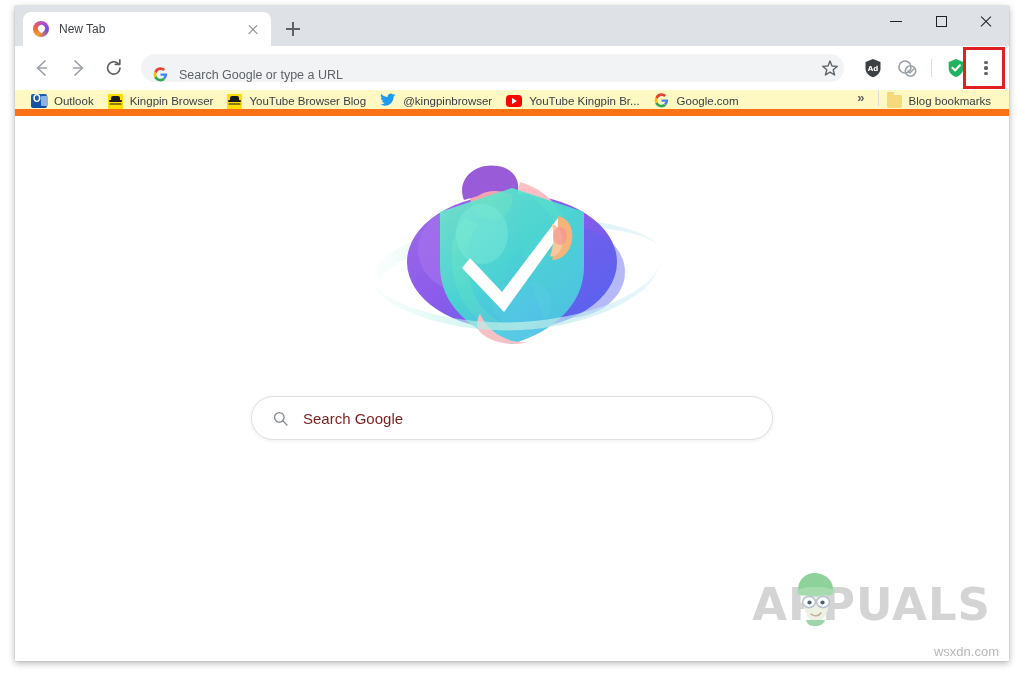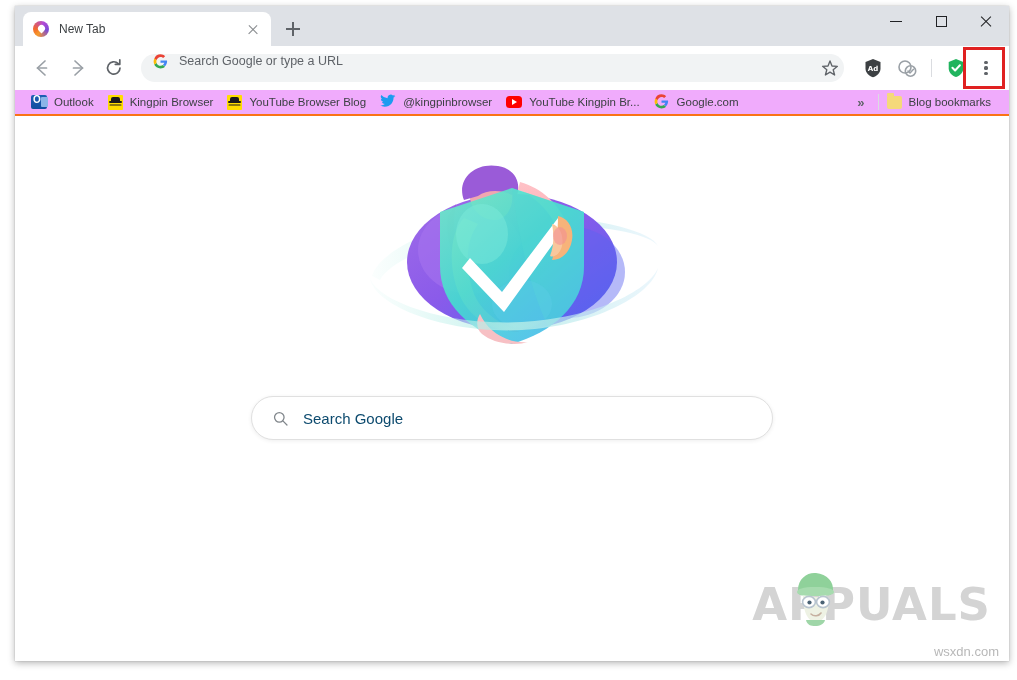--- a/index.html
+++ b/index.html
@@ -166,21 +166,21 @@
     margin-right: 6px;
   }
   .nav-btn svg { position: absolute; left: 4px; top: 4px; }
 
   .omnibox {
     flex: 1 1 auto;
     height: 28px;
     background: #f1f3f4;
     border-radius: 14px;
     display: flex;
-    align-items: flex-start;
+    align-items: flex-end;
     padding: 0 12px;
     margin: 0 8px 0 6px;
     box-sizing: border-box;
   }
   .g-logo {
     width: 15px; height: 15px;
     flex: 0 0 auto;
     margin-right: 11px;
   }
   .omnibox-text {
@@ -224,26 +224,26 @@
   .menu-highlight {
     position: absolute;
     border: 3px solid #e02121;
     box-sizing: border-box;
     pointer-events: none;
   }
 
   
   .bookmarks {
     height: 26px;
-    background: #f0abfc;
-    display: flex;
-    align-items: center;
+    background: #fef9c3;
+    display: flex;
+    align-items: flex-start;
     padding: 0 6px 0 14px;
     box-sizing: border-box;
-    border-bottom: 2px solid #f97316;
+    border-bottom: 7px solid #f97316;
     flex: 0 0 auto;
   }
   .bm {
     display: flex;
     align-items: center;
     height: 22px;
     padding: 0 8px 0 2px;
     border-radius: 4px;
     flex: 0 0 auto;
     margin-right: 4px;
@@ -388,21 +388,21 @@
     padding: 0 20px;
     box-sizing: border-box;
   }
   .search-ico {
     width: 17px; height: 17px;
     flex: 0 0 auto;
     margin-right: 14px;
   }
   .search-placeholder {
     font-size: 15px;
-    color: #0c4a6e;
+    color: #7f1d1d;
   }
 
   
   .watermark {
     position: absolute;
     right: 18px;
     bottom: 30px;
     display: flex;
     align-items: center;
   }

